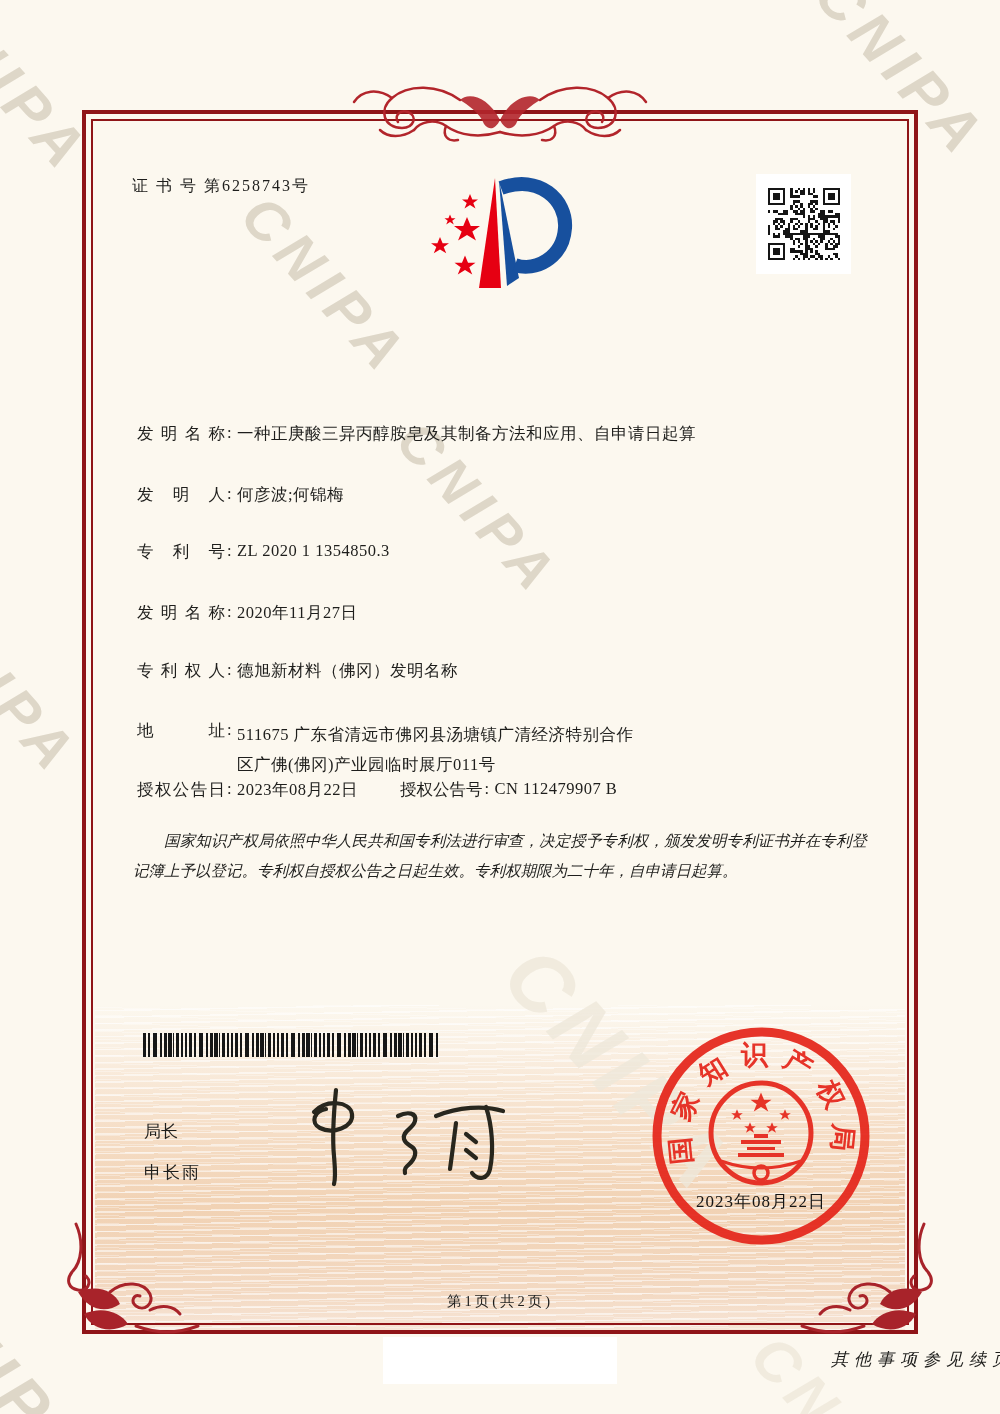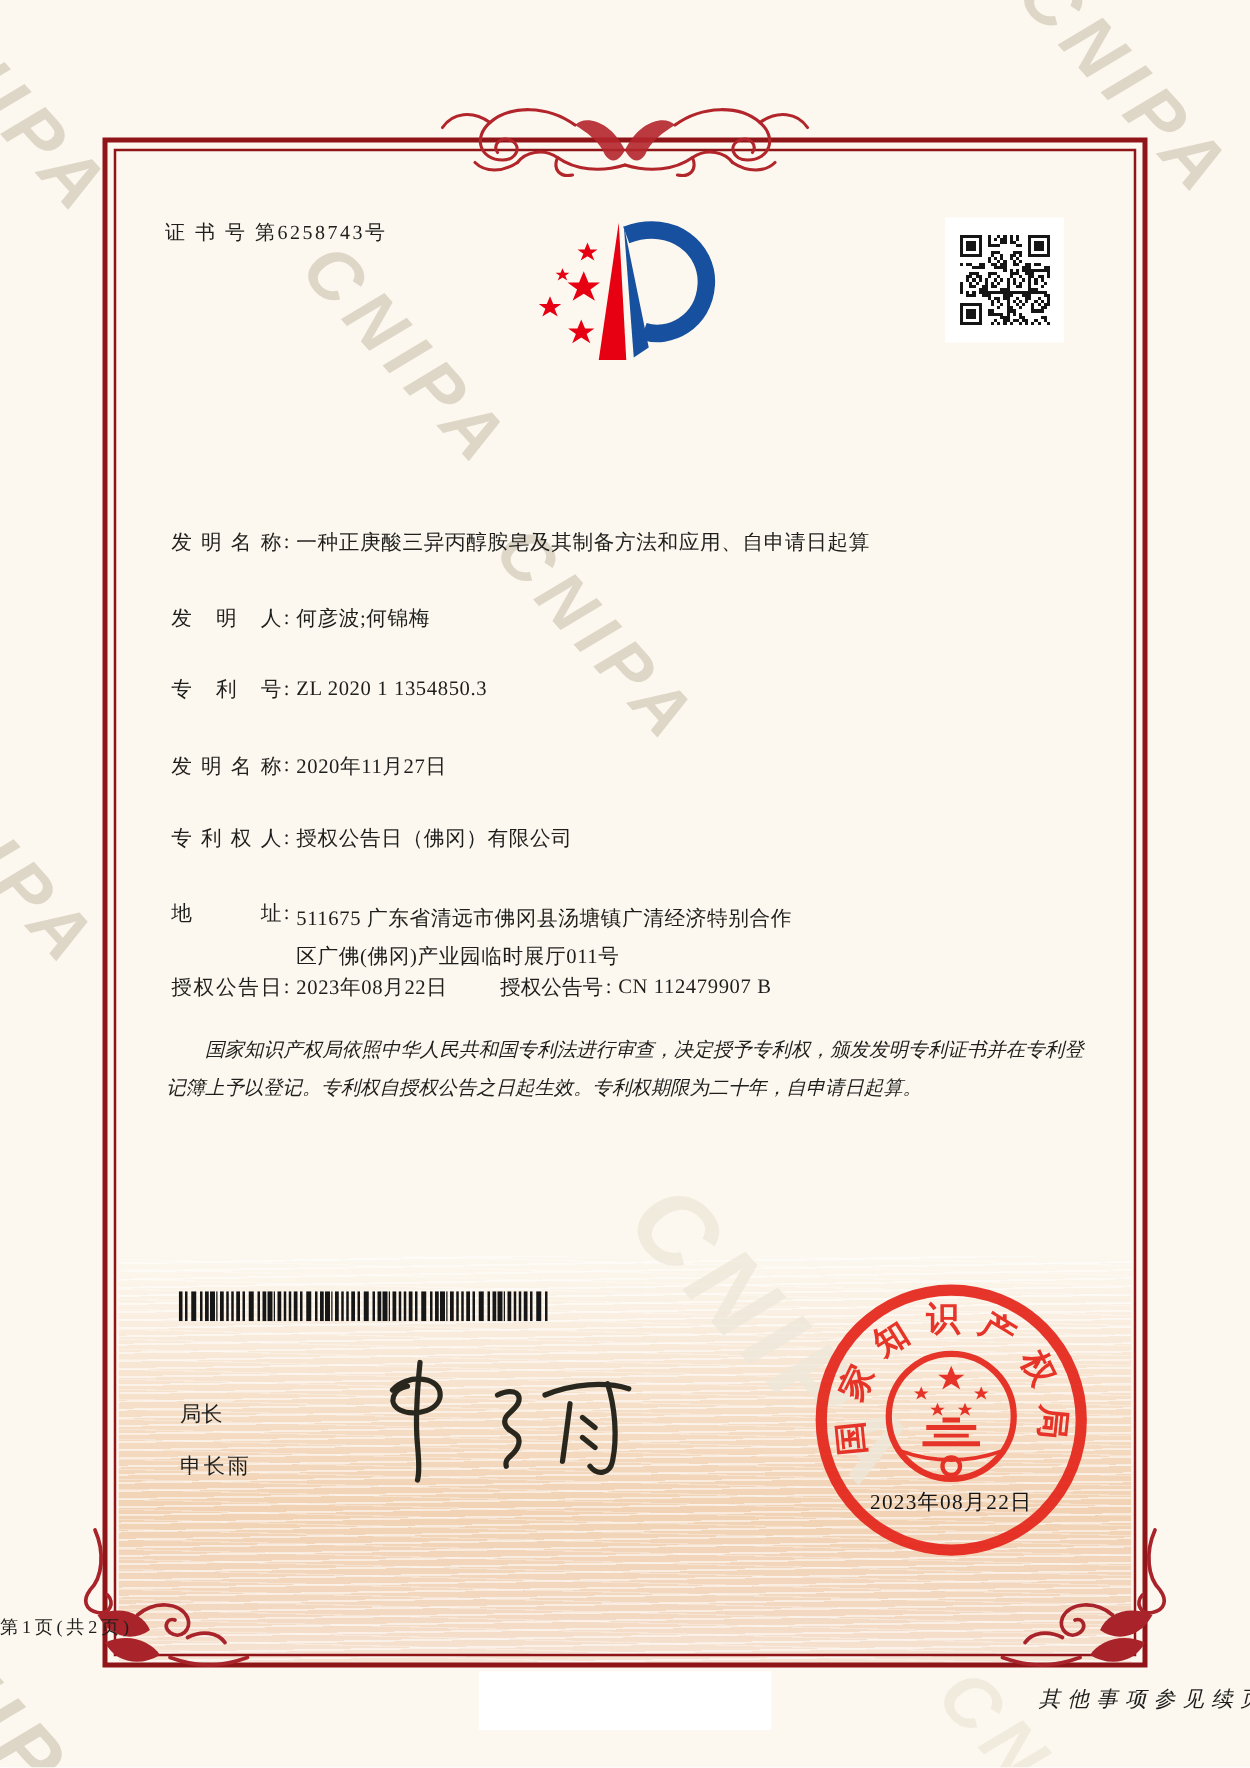--- a/index.html
+++ b/index.html
@@ -55,21 +55,21 @@
     display:flex;align-items:stretch;overflow:hidden;}
   .bar{background:#161616;height:100%;flex:none;}
 
   .director-label{position:absolute;left:144px;top:1120px;z-index:6;
     font-family:Liberation Serif, serif;font-size:17px;}
   .director-name{position:absolute;left:144px;top:1161px;z-index:6;
     font-family:"Liberation Sans","DejaVu Sans",sans-serif;font-size:17px;letter-spacing:2px;}
   .signature{position:absolute;left:298px;top:1084px;z-index:6;}
   .sealwrap{position:absolute;left:646px;top:1021px;z-index:7;}
 
-  .page-info{position:absolute;left:0;top:1292px;width:100%;z-index:6;text-align:left;
+  .page-info{position:absolute;left:0;top:1292px;width:100%;z-index:6;text-align:center;
     font-size:14.5px;letter-spacing:3px;}
   .contnote-box{position:absolute;left:383px;top:1337px;width:234px;height:47px;background:#ffffff;z-index:5;}
   .contnote{position:absolute;left:15px;top:1348px;width:100%;z-index:6;text-align:right;
     font-size:17px;font-style:italic;letter-spacing:6px;}
 </style>
 </head>
 <body>
 
 <div id="page">
 
@@ -160,21 +160,21 @@
   <div class="row" style="top:484px">
     <span class="flabel">发明人</span><span class="colon">:</span><span class="fvalue">何彦波;何锦梅</span>
   </div>
   <div class="row" style="top:541px">
     <span class="flabel">专利号</span><span class="colon">:</span><span class="fvalue">ZL 2020 1 1354850.3</span>
   </div>
   <div class="row" style="top:602px">
     <span class="flabel">发明名称</span><span class="colon">:</span><span class="fvalue">2020年11月27日</span>
   </div>
   <div class="row" style="top:660px">
-    <span class="flabel">专利权人</span><span class="colon">:</span><span class="fvalue">授权公告日（佛冈）有限公司</span>
+    <span class="flabel">专利权人</span><span class="colon">:</span><span class="fvalue">德旭新材料（佛冈）发明名称</span>
   </div>
   <div class="row row-address" style="top:720px">
     <span class="flabel">地址</span><span class="colon">:</span><span class="fvalue">511675 广东省清远市佛冈县汤塘镇广清经济特别合作区广佛(佛冈)产业园临时展厅011号</span>
   </div>
   <div class="row" style="top:779px;width:740px;">
     <span class="flabel">授权公告日</span><span class="colon">:</span><span class="fvalue">2023年08月22日</span>
     <span class="pair2">
       <span>授权公告号</span><span class="colon">:</span><span class="fvalue">CN 112479907 B</span>
     </span>
   </div>

